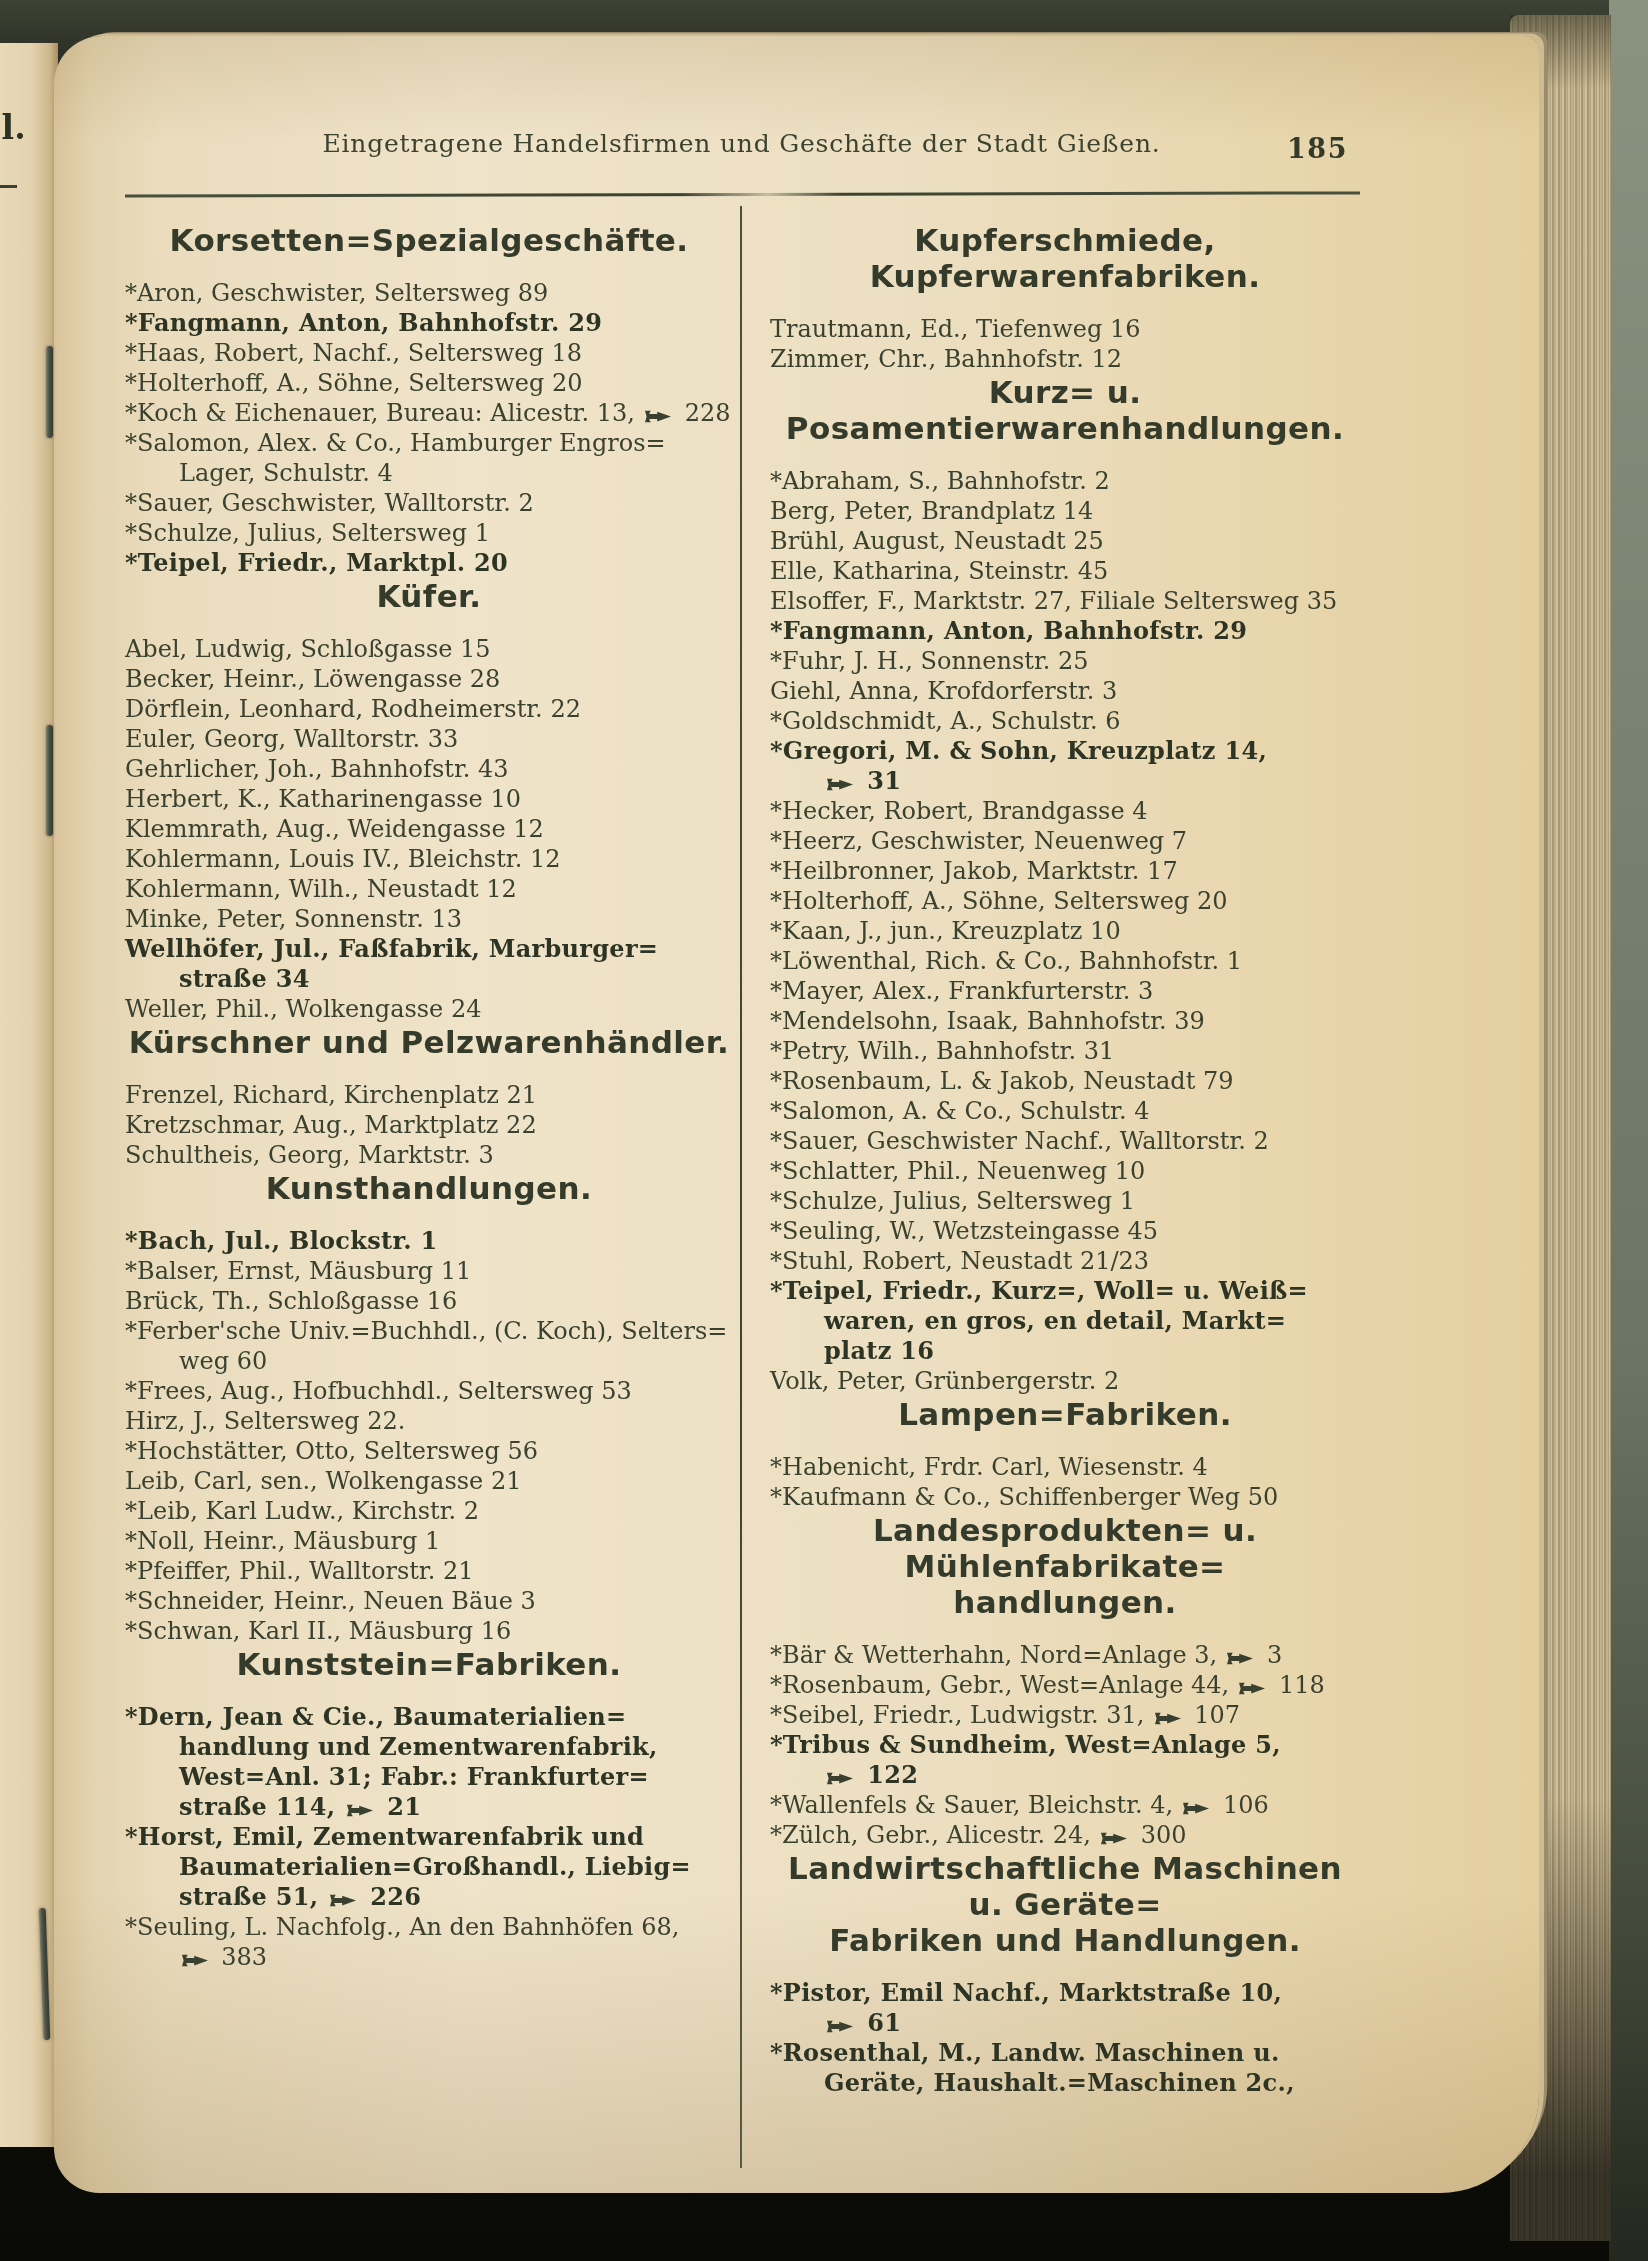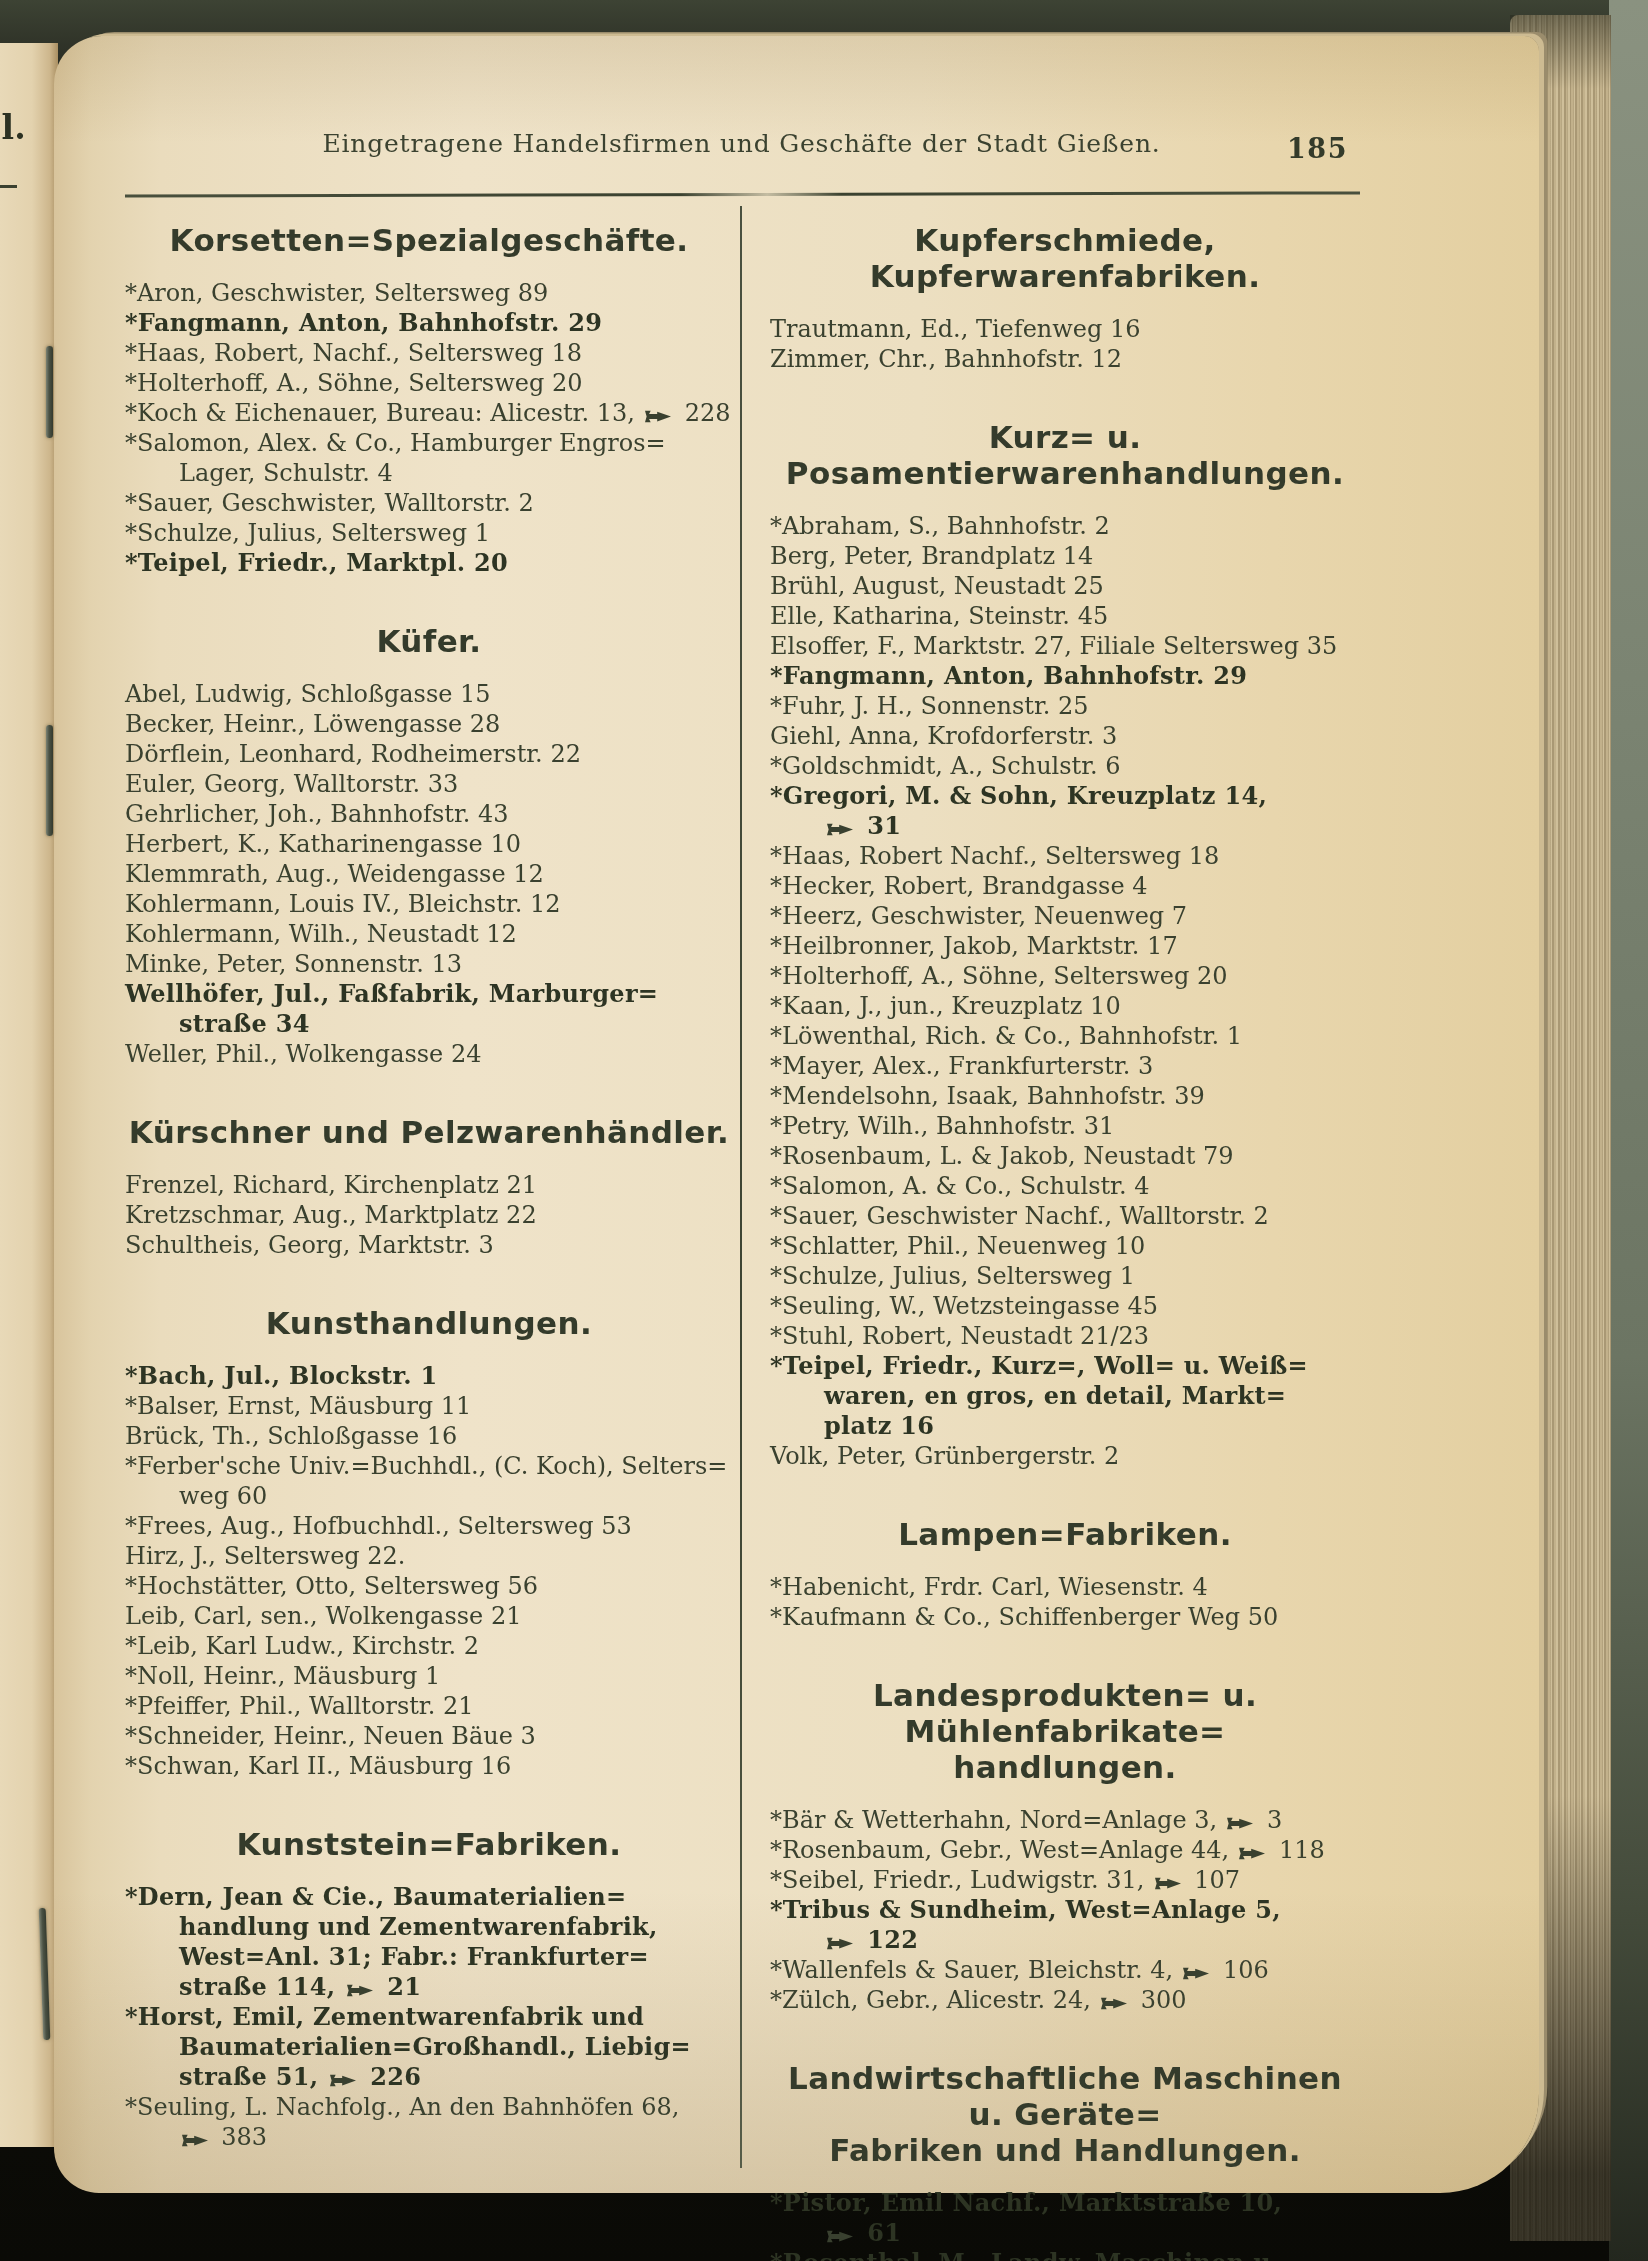--- a/index.html
+++ b/index.html
@@ -78,21 +78,21 @@
   .col-divider{
     position:absolute;left:686px;top:170px;width:1.6px;height:1962px;
     background:linear-gradient(180deg,#4a5140 0,#3c4331 60%,#565c48 100%);
   }
 
   
   .col{position:absolute;top:178px;color:#3a412f;}
   .col-left{left:71px;width:608px;}
   .col-right{left:716px;width:590px;}
 
-  .section{margin-top:45px;}
+  .section{}
   .section:first-child{margin-top:8px;}
   .section-title{
     margin:0 0 20px 0;text-align:center;
     font:600 31px/36px "DejaVu Sans", sans-serif;
     color:#343b2b;letter-spacing:0.4px;
   }
   .section-title .tline{display:block;}
 
   .entry{
     margin:0;padding-left:54px;
@@ -330,23 +330,20 @@
           <p class="entry">
             <span class="line">*Goldschmidt, A., Schulstr. 6</span>
           </p>
           <p class="entry bold">
             <span class="line">*Gregori, M. &amp; Sohn, Kreuzplatz 14,</span>
             <span class="line cont"><span class="phone-icon"><svg width="28" height="13" viewBox="0 0 34 16">
                   <path fill="#39402f" d="M1 1 h7 l-2 4 h10 v-3 l17 6 -17 6 v-3 h-10 l2 4 h-7 l2 -7 z"></path>
                 </svg></span> 31</span>
           </p>
           <p class="entry">
-            <span class="line">*Haas, Robert Nachf., Seltersweg 18</span>
-          </p>
-          <p class="entry">
             <span class="line">*Hecker, Robert, Brandgasse 4</span>
           </p>
           <p class="entry">
             <span class="line">*Heerz, Geschwister, Neuenweg 7</span>
           </p>
           <p class="entry">
             <span class="line">*Heilbronner, Jakob, Marktstr. 17</span>
           </p>
           <p class="entry">
             <span class="line">*Holterhoff, A., Söhne, Seltersweg 20</span>

